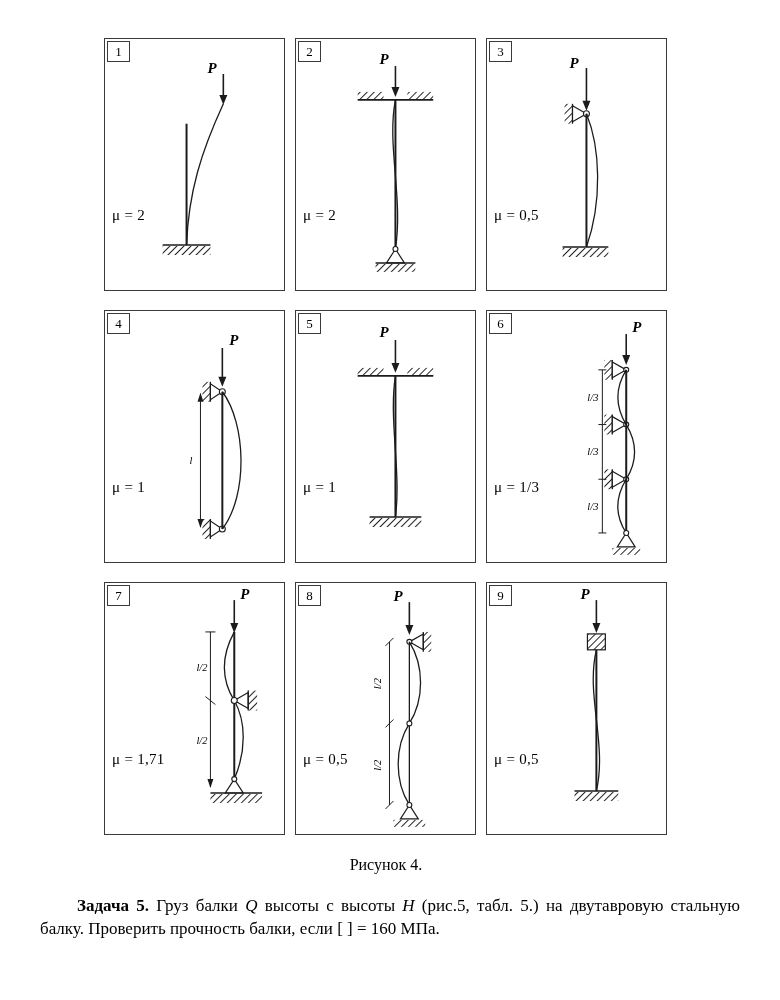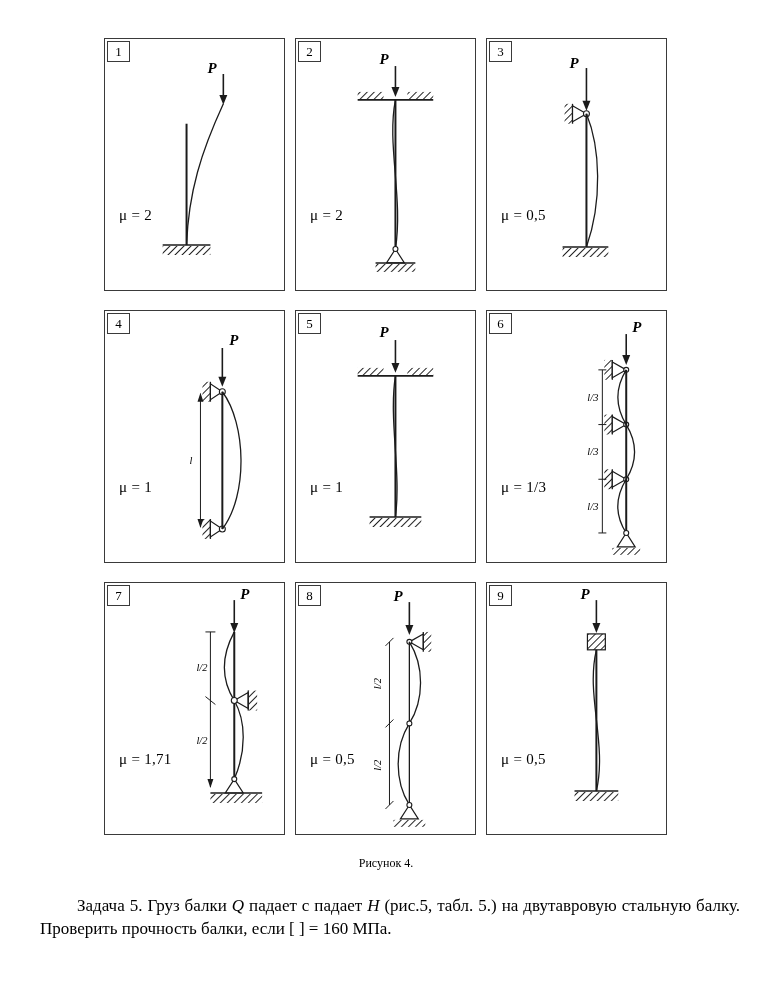--- a/index.html
+++ b/index.html
@@ -13,37 +13,37 @@
     position:absolute; left:104px; top:38px;
     display:grid; grid-template-columns:repeat(3,181px);
     grid-template-rows:repeat(3,253px); gap:19px 10px;
   }
   .panel { position:relative; border:1px solid #3a3a3a; background:#fff; }
   .num-box {
     position:absolute; top:2px; left:2px; width:23px; height:21px;
     border:1px solid #3a3a3a; display:flex; align-items:center; justify-content:center;
     font-size:13px; background:#fff; z-index:2;
   }
-  .mu-label { position:absolute; left:14px; top:168px; font-size:15px; letter-spacing:.3px; z-index:2; }
+  .mu-label { position:absolute; left:7px; top:168px; font-size:15px; letter-spacing:.3px; z-index:2; }
   .panel svg { position:absolute; left:0; top:0; width:100%; height:100%; }
   svg .s  { stroke:#1b1b1b; fill:none; stroke-width:1.3; }
   svg .s2 { stroke:#1b1b1b; fill:none; stroke-width:2; }
   svg .s1 { stroke:#1b1b1b; fill:none; stroke-width:1; }
   svg .g  { stroke:#1b1b1b; fill:none; stroke-width:1.6; }
   svg .tri{ stroke:#1b1b1b; fill:#fff; stroke-width:1.2; }
   svg .hin{ stroke:#1b1b1b; fill:#fff; stroke-width:1.1; }
   svg .ah { fill:#1b1b1b; stroke:none; }
   svg text.pl { font-family:"Liberation Serif", serif; font-size:15px; font-style:italic; font-weight:bold; fill:#000; }
   svg text.dl { font-family:"Liberation Serif", serif; font-size:10.5px; font-style:italic; fill:#000; }
-  .caption { position:absolute; left:104px; top:856px; width:564px; text-align:center; font-size:12px; }
+  .caption { position:absolute; left:104px; top:856px; width:564px; text-align:center; font-size:16px; }
   .problem {
     position:absolute; left:40px; top:894px; width:700px;
     font-size:17px; line-height:1.38; text-align:justify; text-indent:37px;
   }
-  .problem .b { font-weight:normal; }
+  .problem .b { font-weight:bold; }
   .problem .i { font-style:italic; }
 </style>
 </head>
 <body>
 
 <div class="page">
   <div class="grid">
 
     <div class="panel">
       <div class="num-box">1</div>
@@ -345,14 +345,14 @@
           <polygon class="ah" points="106,39 114,39 110,49"></polygon>
         </g>
         <text class="pl" x="94" y="15">P</text>
       </svg>
     </div>
 
   </div>
 
   <div class="caption">Рисунок 4.</div>
 
-  <p class="problem"><span class="b">Задача 5.</span><span> Груз балки </span><span class="i">Q</span><span> падает с падает </span><span class="i">H</span><span> (рис.5, табл. 5.) на двутавровую стальную балку. Проверить прочность балки, если [ ] = 160 МПа.</span></p>
+  <p class="problem"><span class="b">Задача 5.</span><span> Груз балки </span><span class="i">Q</span><span> высоты с высоты </span><span class="i">H</span><span> (рис.5, табл. 5.) на двутавровую стальную балку. Проверить прочность балки, если [ ] = 160 МПа.</span></p>
 </div>
 
 </body></html>

